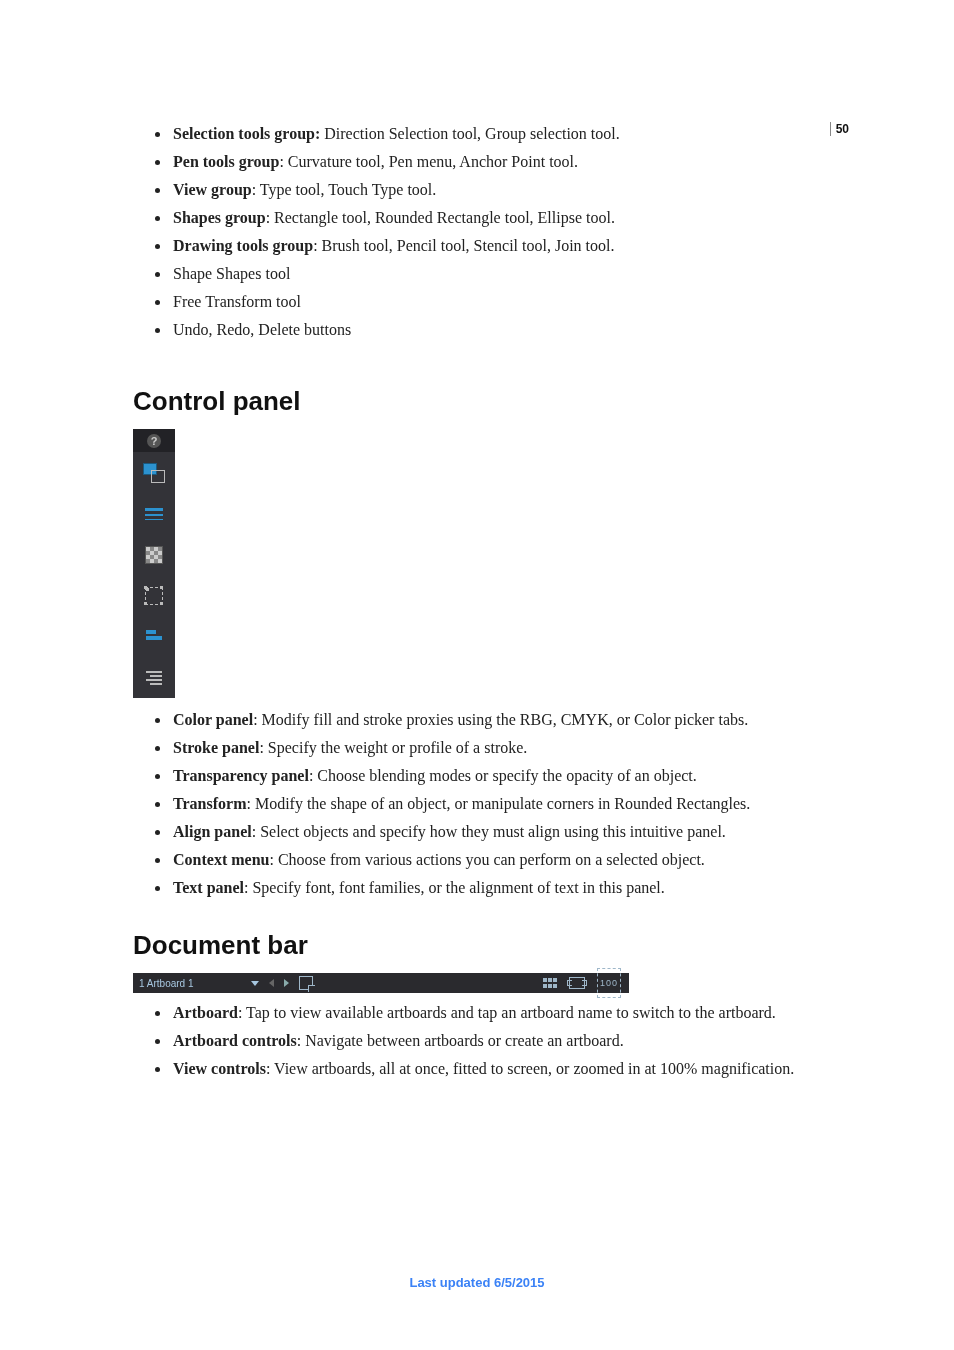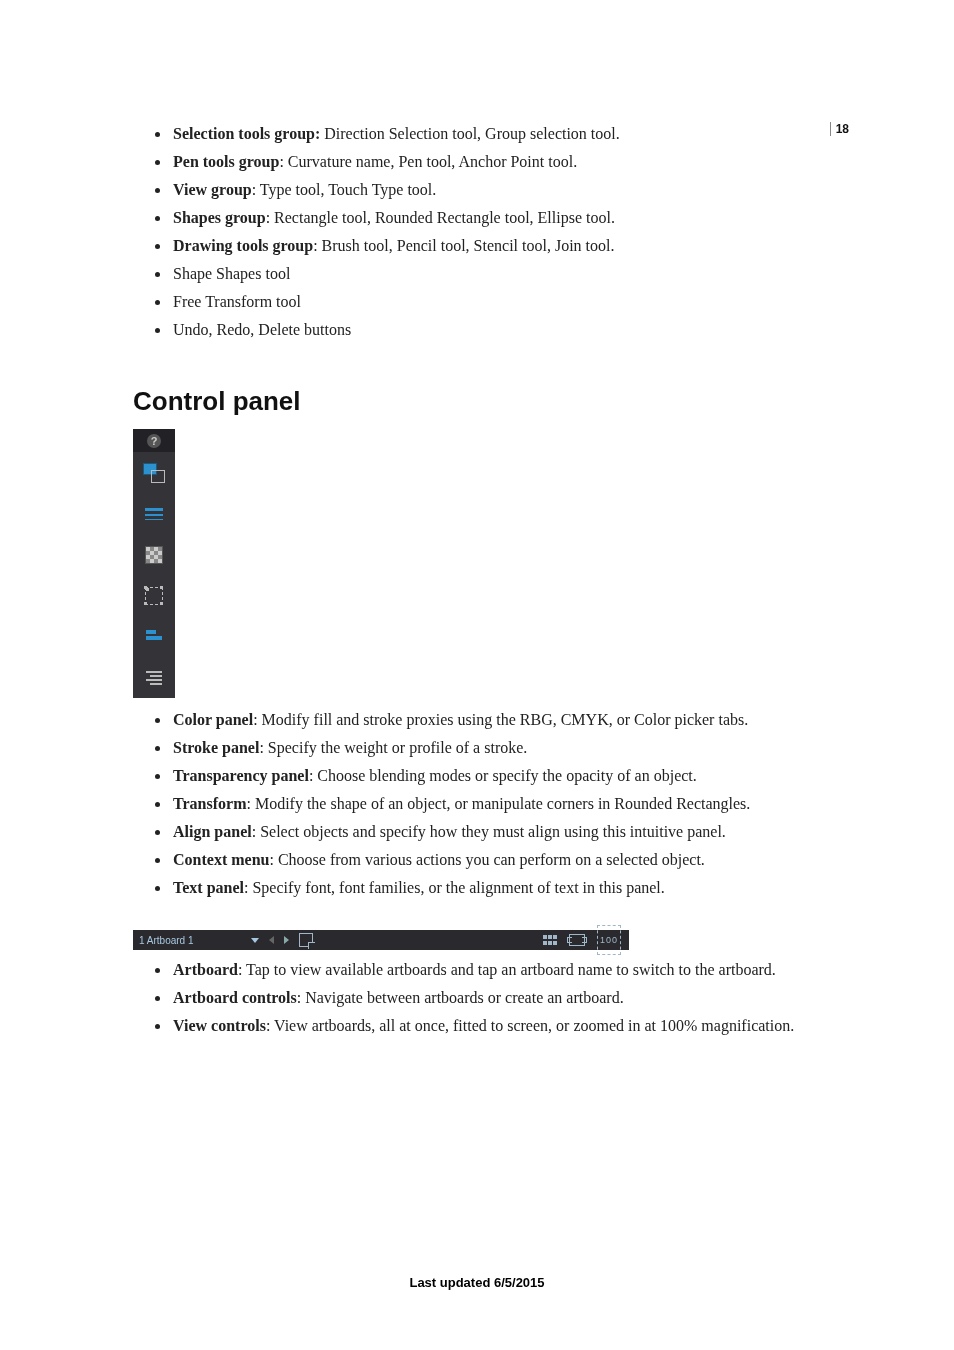--- a/index.html
+++ b/index.html
@@ -166,32 +166,32 @@
   .docbar .fit::after{right:-3px;top:2px;border-left:none;}
   .docbar .zoom100 { font-size:9px; letter-spacing:1px; color:#9fb7c9; margin-right:8px; border:1px dashed #9fb7c9; padding:9px 2px;}
 
   .footer {
     position: absolute;
     left: 0; right: 0; bottom: 60px;
     text-align: center;
     font-family: "Myriad Pro", Arial, sans-serif;
     font-weight: 700;
     font-size: 13px;
-    color: #000000;
+    color: #3b82f6;
   }
 </style>
 </head>
 <body>
 
 <div class="page">
-  <div class="page-number">18</div>
+  <div class="page-number">50</div>
 
   <ul class="bullets">
     <li><strong>Selection tools group:</strong><span> Direction Selection tool, Group selection tool.</span></li>
-    <li><strong>Pen tools group</strong><span>: Curvature name, Pen tool, Anchor Point tool.</span></li>
+    <li><strong>Pen tools group</strong><span>: Curvature tool, Pen menu, Anchor Point tool.</span></li>
     <li><strong>View group</strong><span>: Type tool, Touch Type tool.</span></li>
     <li><strong>Shapes group</strong><span>: Rectangle tool, Rounded Rectangle tool, Ellipse tool.</span></li>
     <li><strong>Drawing tools group</strong><span>: Brush tool, Pencil tool, Stencil tool, Join tool.</span></li>
     <li><span>Shape Shapes tool</span></li>
     <li><span>Free Transform tool</span></li>
     <li><span>Undo, Redo, Delete buttons</span></li>
   </ul>
 
   <h2 class="section">Control panel</h2>
 
@@ -235,20 +235,21 @@
   <ul class="bullets">
     <li><strong>Color panel</strong><span>: Modify fill and stroke proxies using the RBG, CMYK, or Color picker tabs.</span></li>
     <li><strong>Stroke panel</strong><span>: Specify the weight or profile of a stroke.</span></li>
     <li><strong>Transparency panel</strong><span>: Choose blending modes or specify the opacity of an object.</span></li>
     <li><strong>Transform</strong><span>: Modify the shape of an object, or manipulate corners in Rounded Rectangles.</span></li>
     <li><strong>Align panel</strong><span>: Select objects and specify how they must align using this intuitive panel.</span></li>
     <li><strong>Context menu</strong><span>: Choose from various actions you can perform on a selected object.</span></li>
     <li><strong>Text panel</strong><span>: Specify font, font families, or the alignment of text in this panel.</span></li>
   </ul>
 
+  <h2 class="section" style="margin-top:28px;">Document bar</h2>
 
   <div class="docbar">
     <span class="ab-name">1 Artboard 1</span>
     <span class="spacer1"></span>
     <span class="tri"></span>
     <span class="tri-l"></span>
     <span class="tri-r"></span>
     <span class="new-ab"></span>
     <span class="flex"></span>
     <span class="grid"></span>

